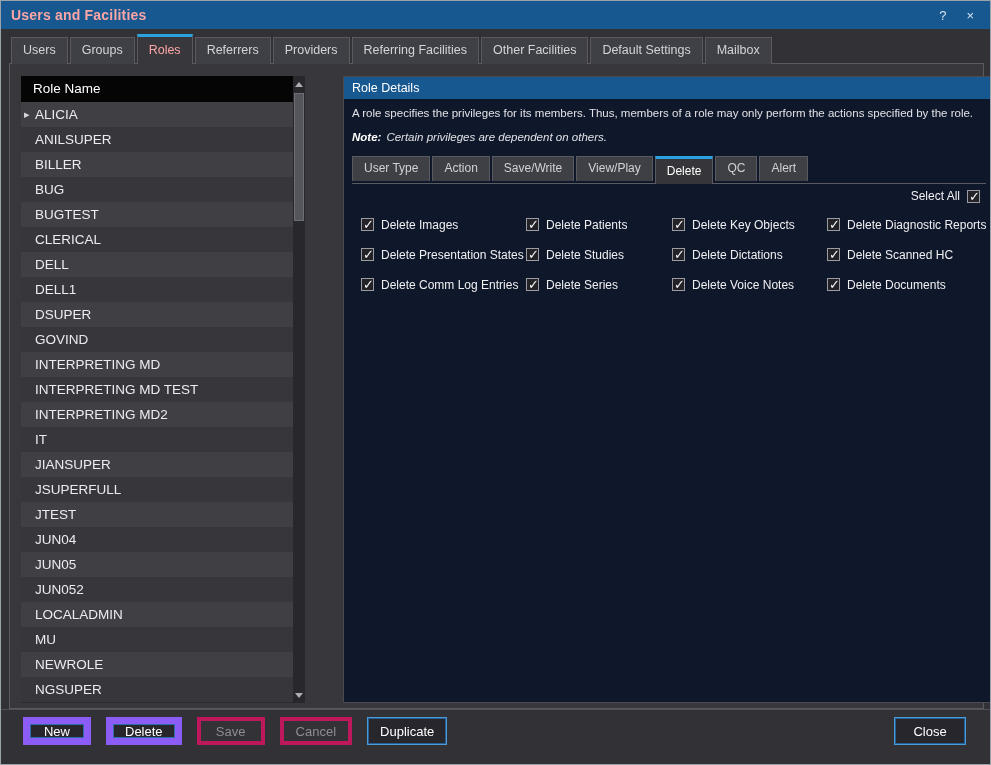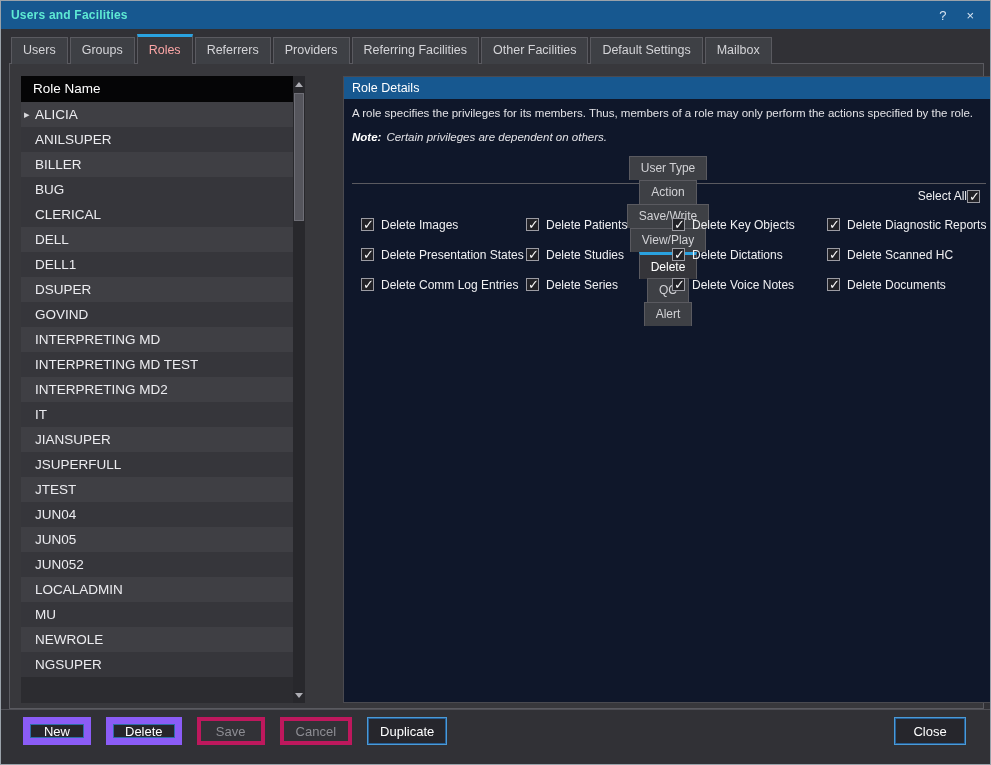--- a/index.html
+++ b/index.html
@@ -4,21 +4,21 @@
 <style>
   * { box-sizing: border-box; margin: 0; padding: 0; }
   html,body { width: 991px; height: 765px; }
   body { background:#1b1b1e; font-family:"Liberation Sans","DejaVu Sans",sans-serif; }
   .window { position:absolute; left:0; top:0; width:991px; height:765px;
             background:#313136; border:1px solid #9aa2aa; overflow:hidden; }
 
   
   .titlebar { position:absolute; top:0; left:0; width:100%; height:28px; background:#175890;
               display:flex; align-items:center; padding:0 10px; }
-  .title { color:#5eead4; font-size:12px; font-weight:bold; letter-spacing:.2px; }
+  .title { color:#fca5a5; font-size:14px; font-weight:bold; letter-spacing:.2px; }
   .tb-btns { margin-left:auto; display:flex; gap:20px; align-items:center; padding-right:6px; }
   .tb-btn { color:#d7e4f2; font-size:13px; cursor:default; }
 
   
   .tabbar { position:absolute; left:10px; top:34px; height:29px; display:flex; align-items:flex-end; z-index:3; }
   .tab { height:27px; line-height:25px; padding:0 11px; margin-right:2px; font-size:12.5px;
          color:#d4d4d8; background:#3e4045; border:1px solid #5a5a60; border-bottom:none; white-space:nowrap; }
   .tab.selected { height:30px; line-height:26px; background:#38383c; border-top:3px solid #2aa2e0; color:#fca5a5; }
 
   .content-frame { position:absolute; left:8px; top:62px; width:975px; height:646px;
@@ -44,27 +44,27 @@
   
   .details { position:absolute; left:315px; top:75px; width:652px; height:627px;
              background:#0f172a; border:1px solid #4a4a50; z-index:2;margin-left:27px; }
   .details-header { position:absolute; top:0; left:0; width:100%; height:22px; background:#175890;
                     color:#ffffff; font-size:12.5px; line-height:22px; padding-left:8px; }
   .desc { position:absolute; top:30px; left:8px; right:8px; font-size:11.5px; color:#e2e2e6; white-space:nowrap; }
   .note { position:absolute; top:54px; left:8px; font-size:11.5px; color:#e2e2e6;font-style:italic; }
   .note-label { font-weight:bold; margin-right:5px; color:#ffffff; }
 
   .inner-tabbar { position:absolute; top:79px; left:8px; right:8px; height:28px;
-                  display:flex; align-items:center; border-bottom:1px solid #5a5a60;flex-direction:column; }
+                  display:flex; align-items:flex-start; border-bottom:1px solid #5a5a60; }
   .itab { height:25px; line-height:23px; padding:0 11px; margin-right:2px; font-size:12px;
           color:#d2d2d6; background:#3e4045; border:1px solid #5a5a60; border-bottom:none; white-space:nowrap; }
   .itab.selected { height:28px; line-height:24px; border-top:3px solid #2aa2e0; background:#35353a;
                    color:#ffffff; margin-bottom:-1px; }
 
-  .select-all { position:absolute; top:112px; right:14px; display:flex; align-items:center; 
+  .select-all { position:absolute; top:112px; right:14px; display:flex; align-items:center; gap:7px;
                 font-size:12px; color:#f0f0f2; }
 
   .cb { display:inline-block; flex:0 0 auto; width:13px; height:13px; background:#222227;
         border:1px solid #9b9ba2; position:relative; }
   .cb.checked::before { content:"✓"; position:absolute; left:1px; top:-2px;
                         font-size:13px; font-weight:bold; color:#fafafa; }
 
   .priv-grid { position:absolute; top:141px; left:0; right:0; height:160px; }
   .privcol { position:absolute; top:0; }
   .privcol:nth-child(1) { left:17px; }
@@ -113,20 +113,21 @@
 
   <div class="role-list">
     <div class="list-header">
       <span>Role Name</span>
     </div>
     <div class="list-body">
         <div class="row even selected"><span class="rowarrow">▸</span><span>ALICIA</span></div>
         <div class="row odd"><span>ANILSUPER</span></div>
         <div class="row even"><span>BILLER</span></div>
         <div class="row odd"><span>BUG</span></div>
+        <div class="row even"><span>BUGTEST</span></div>
         <div class="row odd"><span>CLERICAL</span></div>
         <div class="row even"><span>DELL</span></div>
         <div class="row odd"><span>DELL1</span></div>
         <div class="row even"><span>DSUPER</span></div>
         <div class="row odd"><span>GOVIND</span></div>
         <div class="row even"><span>INTERPRETING MD</span></div>
         <div class="row odd"><span>INTERPRETING MD TEST</span></div>
         <div class="row even"><span>INTERPRETING MD2</span></div>
         <div class="row odd"><span>IT</span></div>
         <div class="row even"><span>JIANSUPER</span></div>

